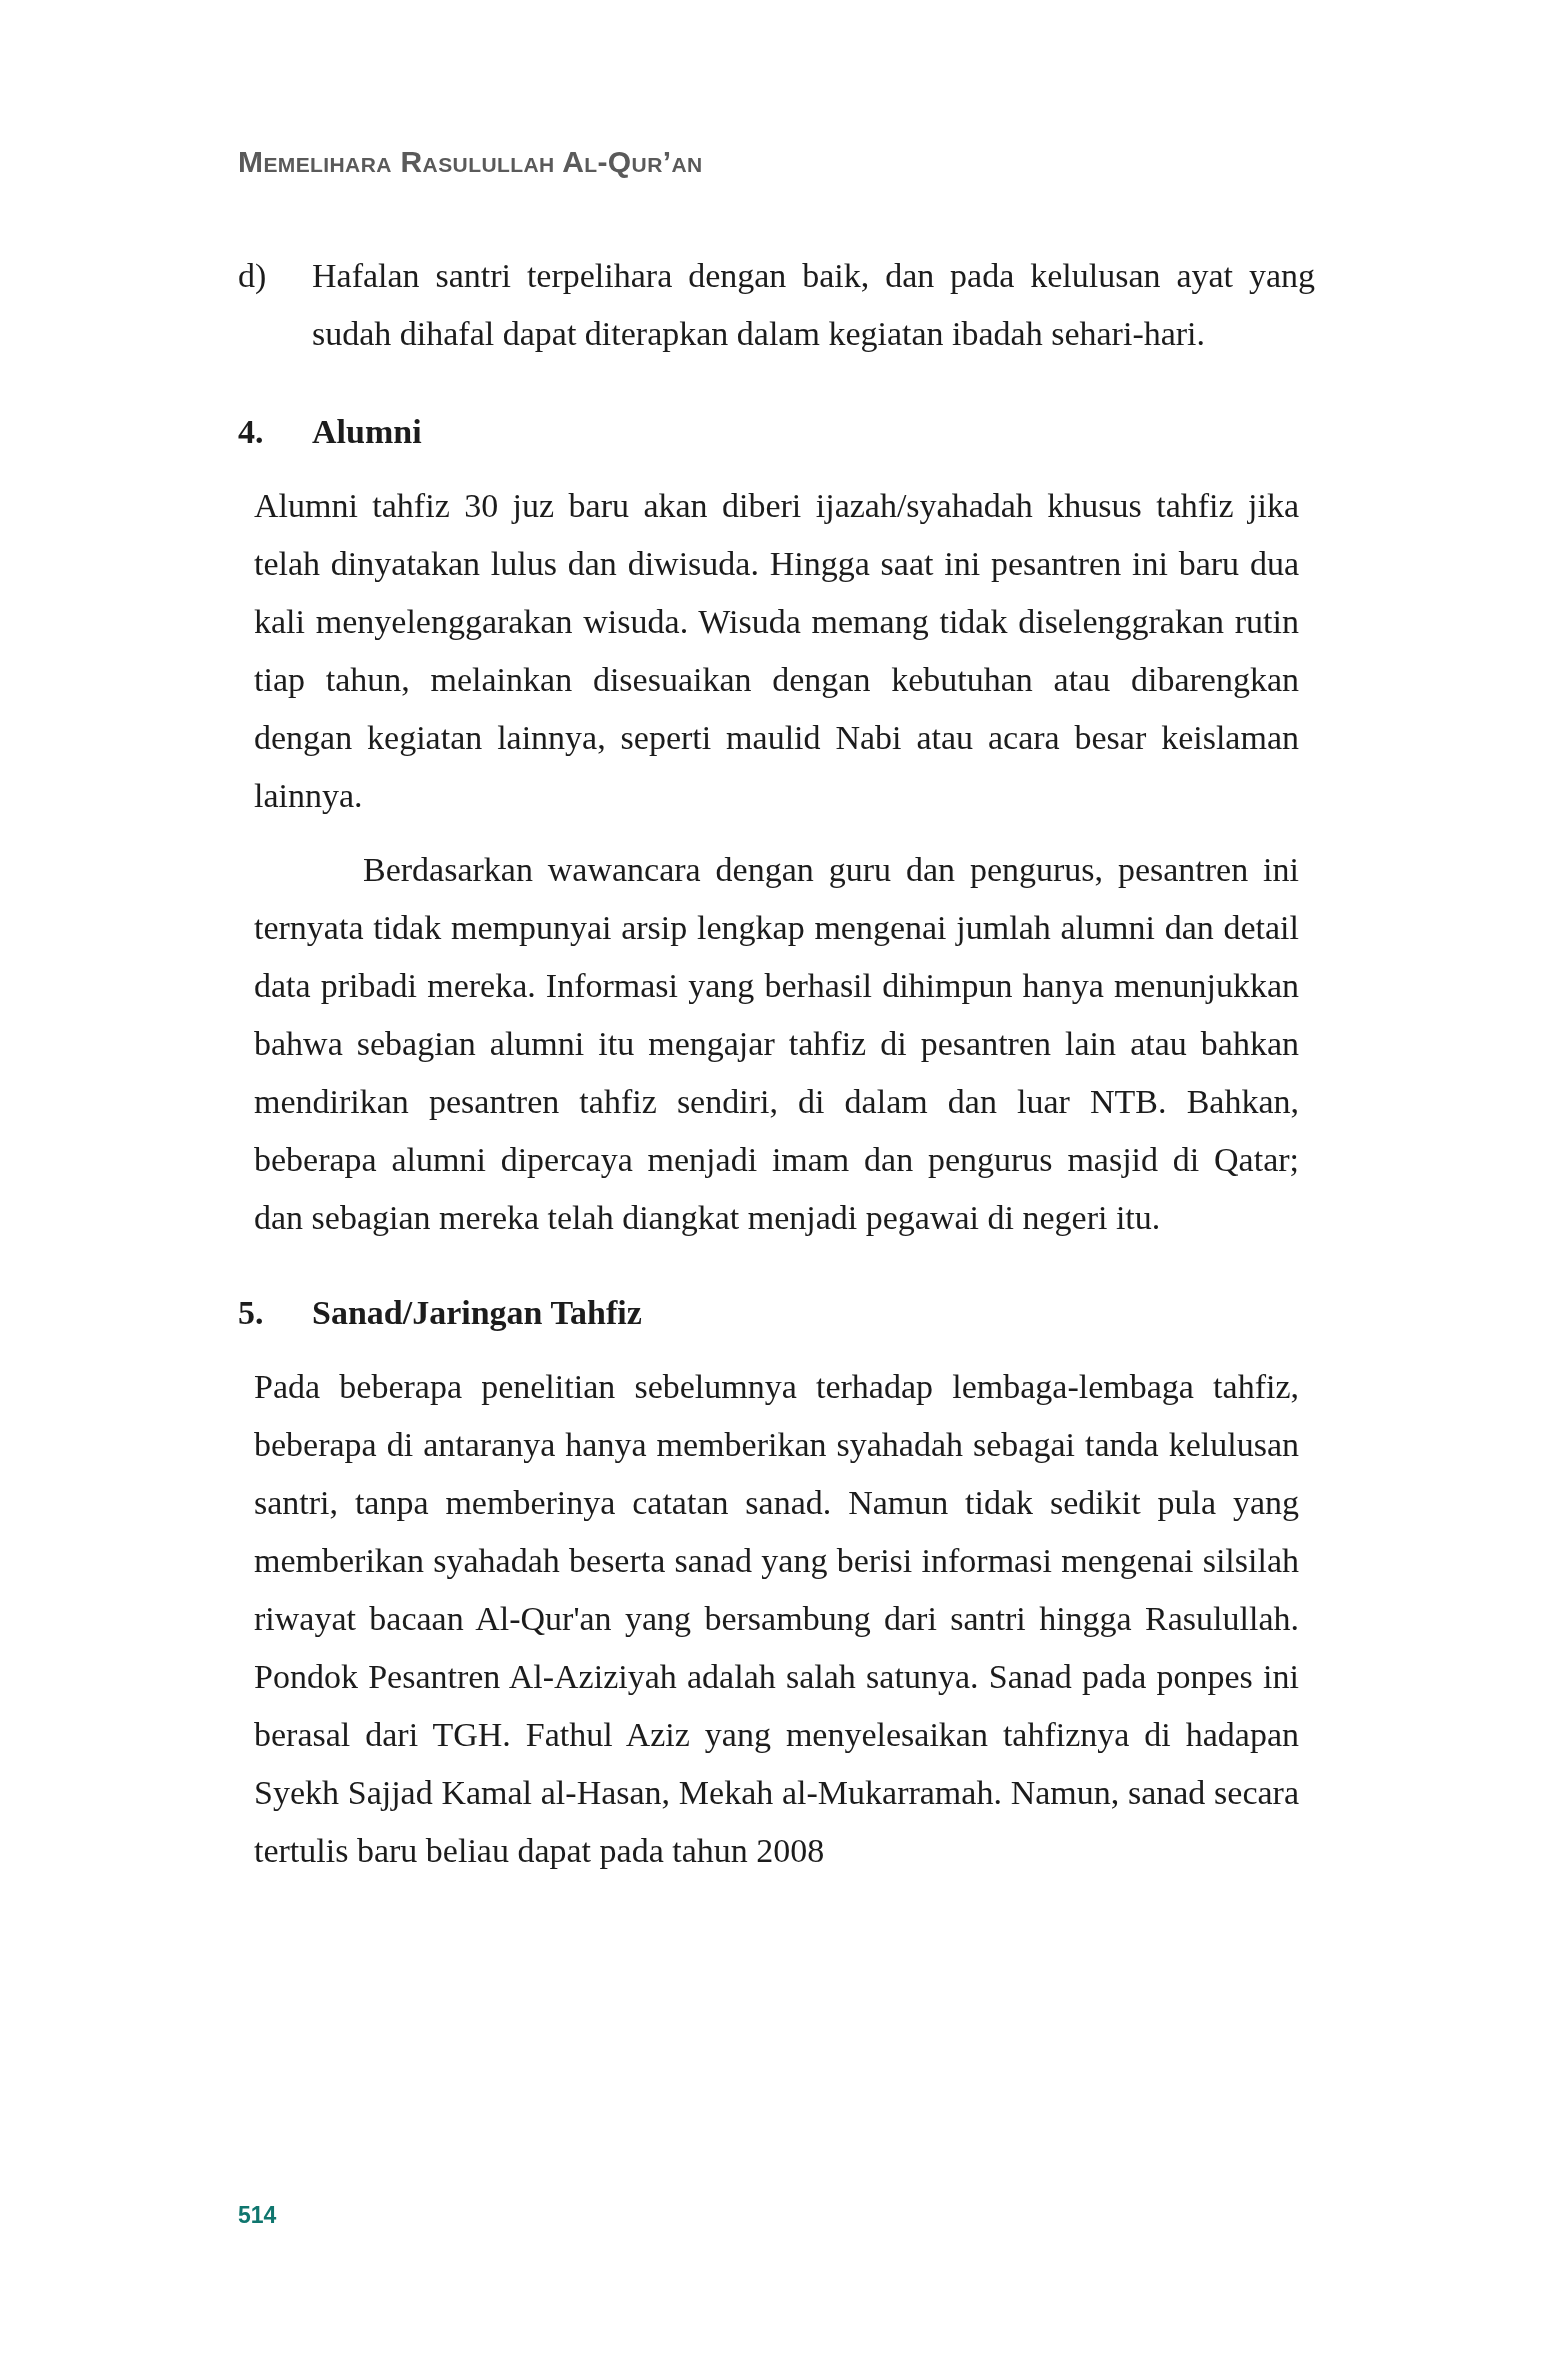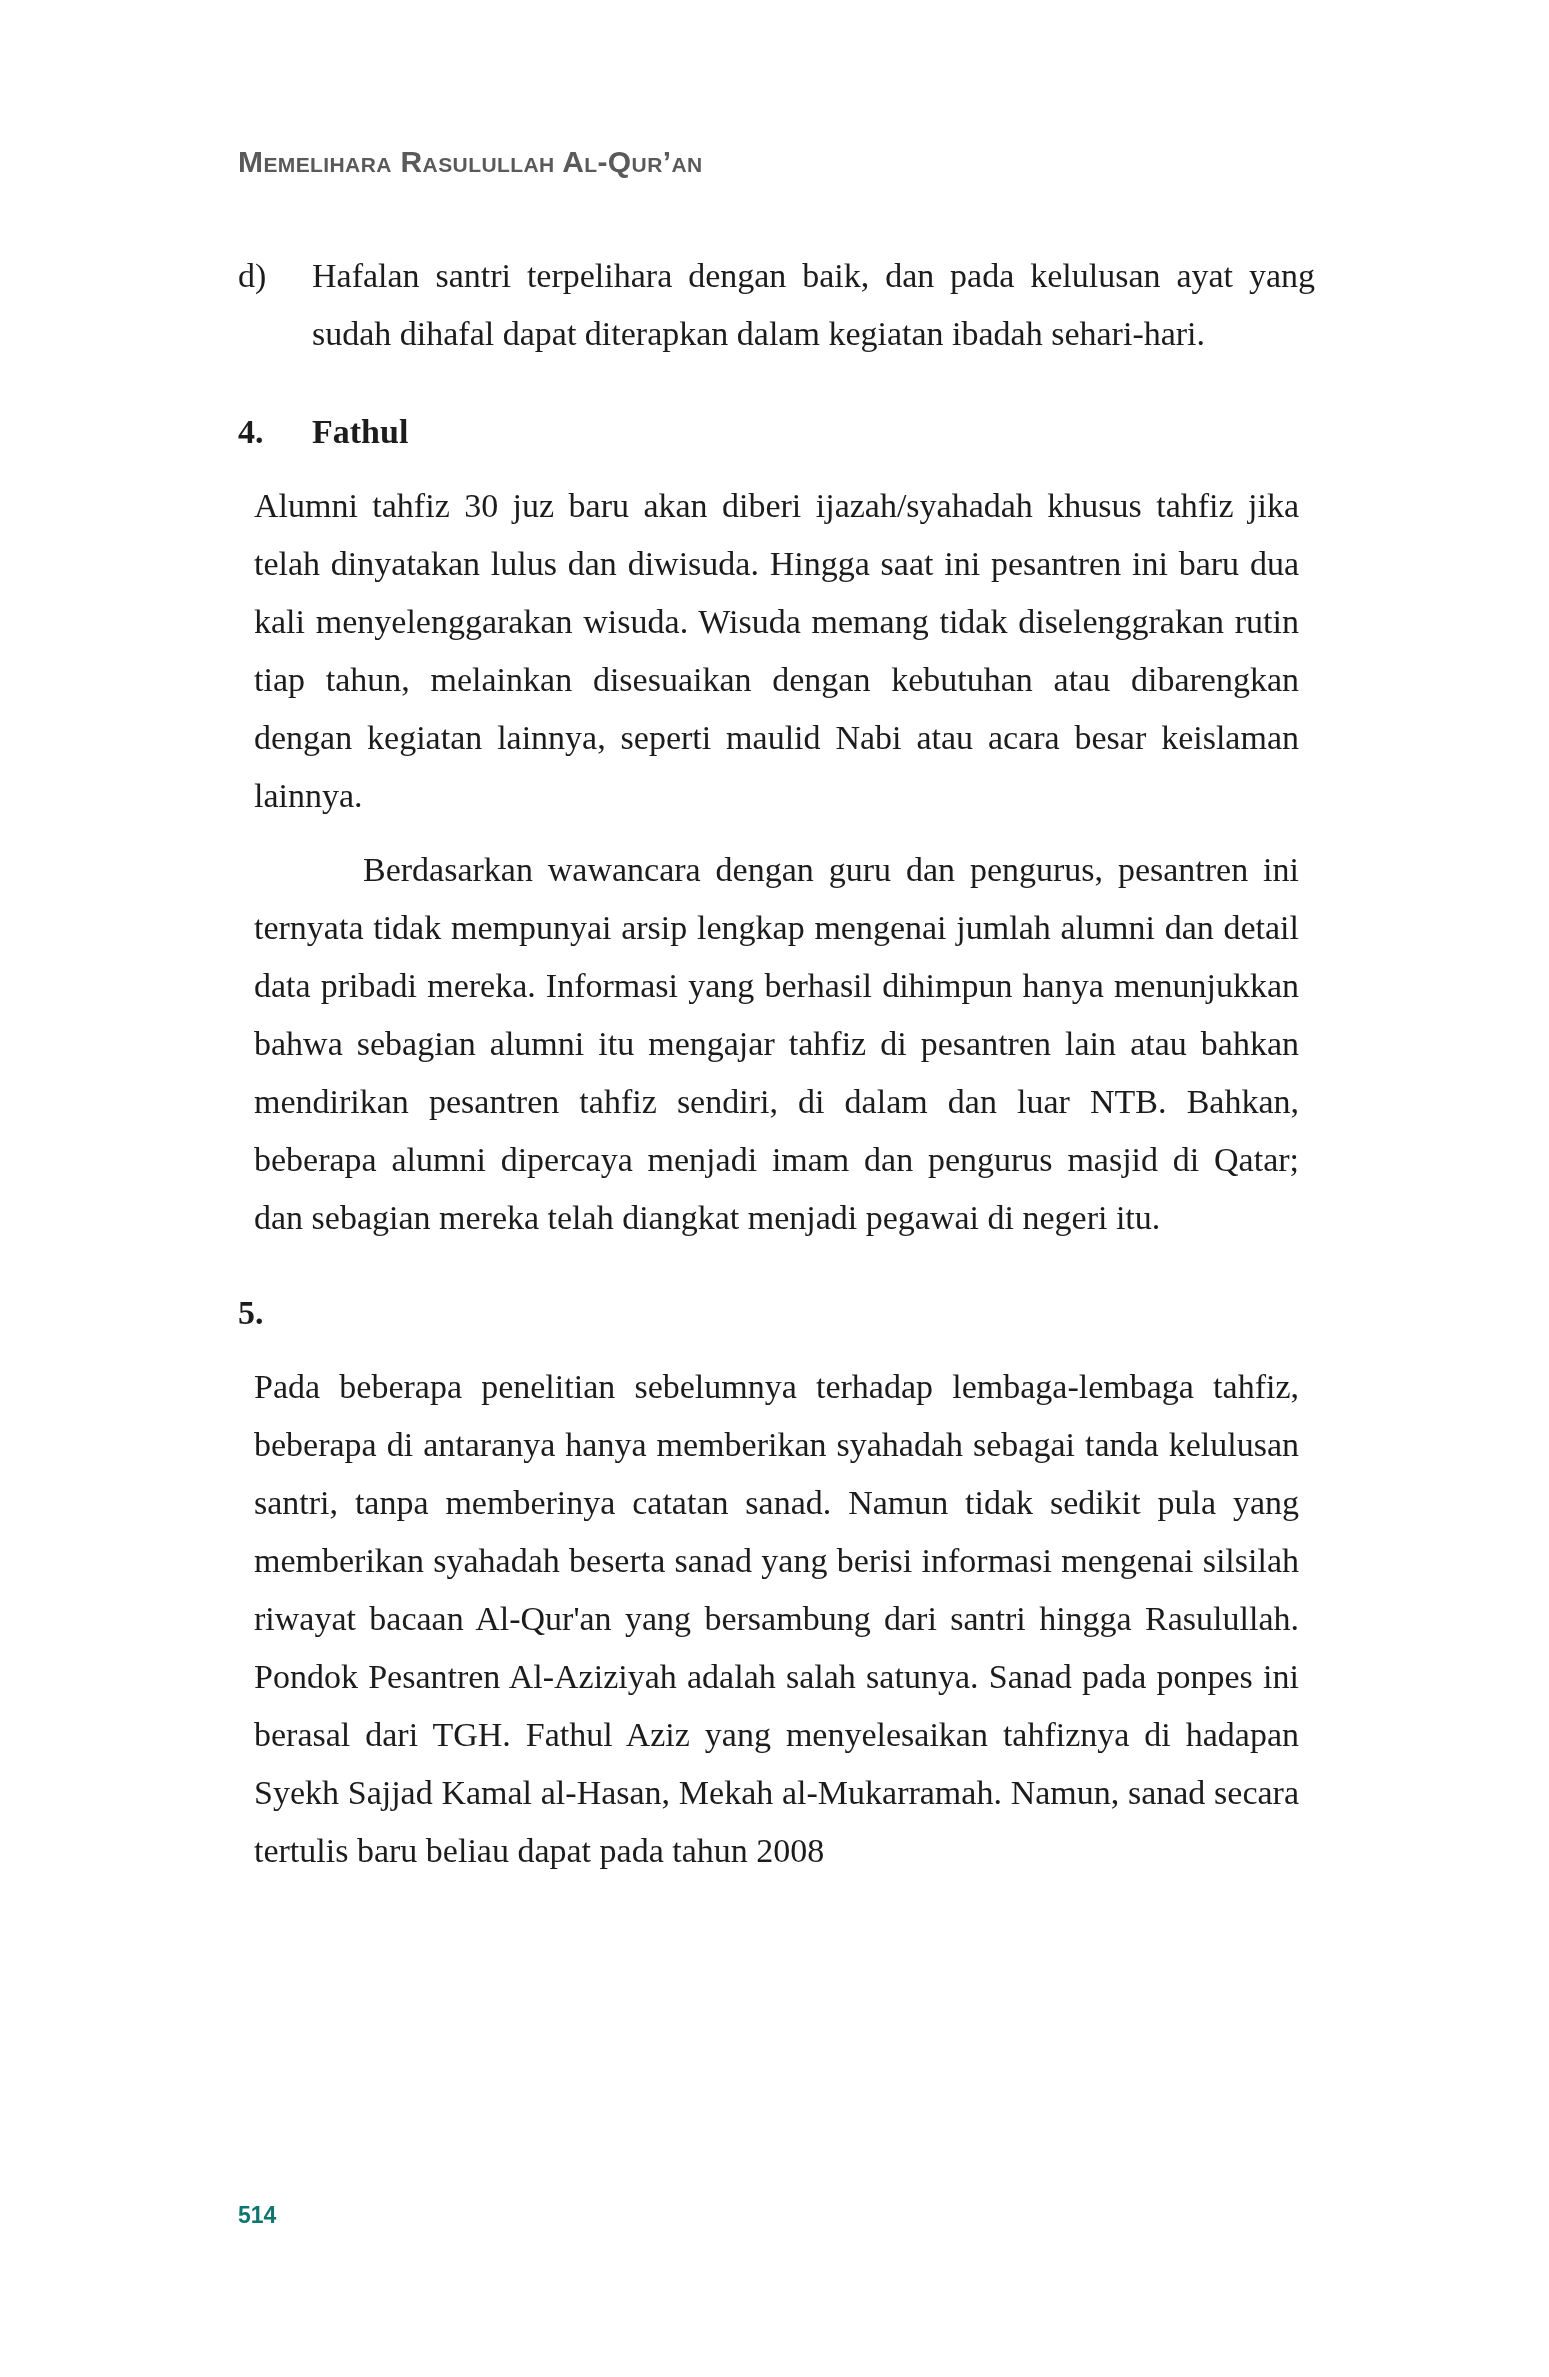--- a/index.html
+++ b/index.html
@@ -83,26 +83,27 @@
 
 <div class="content">
 
   <div class="list-item">
     <span class="list-marker">d)</span>
     <span class="list-text">Hafalan santri terpelihara dengan baik, dan pada kelulusan ayat yang sudah dihafal dapat diterapkan dalam kegiatan ibadah sehari-hari.</span>
   </div>
 
   <div class="section-heading h4">
     <span class="heading-num">4.</span>
-    <span>Fathul</span>
+    <span>Alumni</span>
   </div>
   <p>Alumni tahfiz 30 juz baru akan diberi ijazah/syahadah khusus tahfiz jika telah dinyatakan lulus dan diwisuda. Hingga saat ini pesantren ini baru dua kali menyelenggarakan wisuda. Wisuda memang tidak diselenggrakan rutin tiap tahun, melainkan disesuaikan dengan kebutuhan atau dibarengkan dengan kegiatan lainnya, seperti maulid Nabi atau acara besar keislaman lainnya.</p>
   <p class="indent">Berdasarkan wawancara dengan guru dan pengurus, pesantren ini ternyata tidak mempunyai arsip lengkap mengenai jumlah alumni dan detail data pribadi mereka. Informasi yang berhasil dihimpun hanya menunjukkan bahwa sebagian alumni itu mengajar tahfiz di pesantren lain atau bahkan mendirikan pesantren tahfiz sendiri, di dalam dan luar NTB. Bahkan, beberapa alumni dipercaya menjadi imam dan pengurus masjid di Qatar; dan sebagian mereka telah diangkat menjadi pegawai di negeri itu.</p>
 
   <div class="section-heading h5">
     <span class="heading-num">5.</span>
+    <span>Sanad/Jaringan Tahfiz</span>
   </div>
   <p>Pada beberapa penelitian sebelumnya terhadap lembaga-lembaga tahfiz, beberapa di antaranya hanya memberikan syahadah sebagai tanda kelulusan santri, tanpa memberinya catatan sanad. Namun tidak sedikit pula yang memberikan syahadah beserta sanad yang berisi informasi mengenai silsilah riwayat bacaan Al-Qur'an yang bersambung dari santri hingga Rasulullah. Pondok Pesantren Al-Aziziyah adalah salah satunya. Sanad pada ponpes ini berasal dari TGH. Fathul Aziz yang menyelesaikan tahfiznya di hadapan Syekh Sajjad Kamal al-Hasan, Mekah al-Mukarramah. Namun, sanad secara tertulis baru beliau dapat pada tahun 2008</p>
 
 </div>
 
 <div class="page-number">514</div>
 
 
 </body></html>

